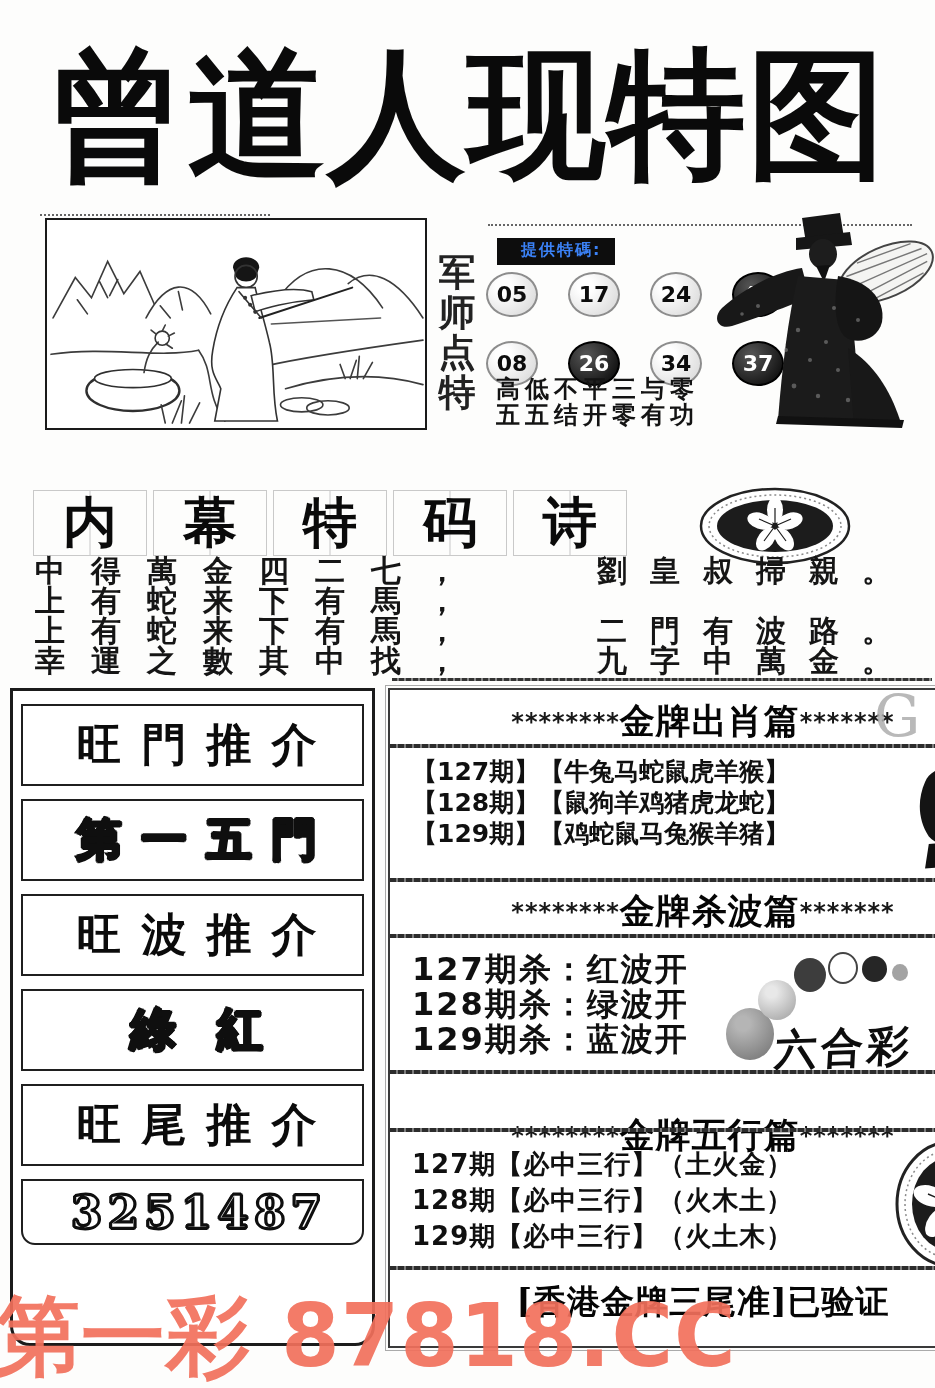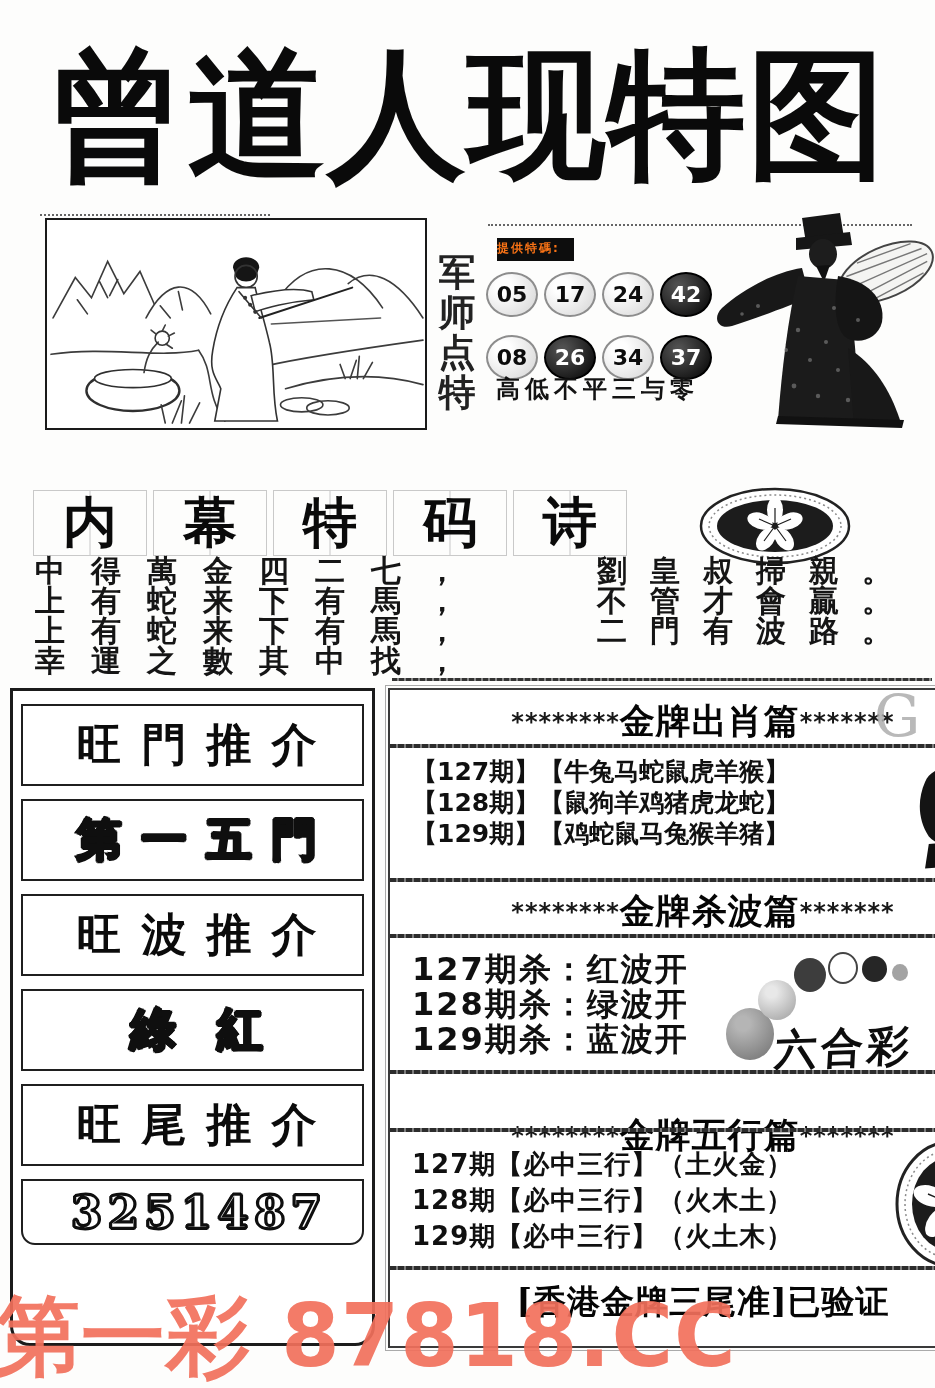--- a/index.html
+++ b/index.html
@@ -16,25 +16,25 @@
 
   
   .pic-box{position:absolute;top:218px;left:45px;width:378px;height:208px;border:2px solid #1a1a1a;background:#fff;}
   .pic-box svg{width:100%;height:100%;}
 
   
   .advisor-col{position:absolute;top:252px;left:434px;width:46px;text-align:center;}
   .advisor-col .vchar{font-family:"DejaVu Serif",serif;font-size:37px;font-weight:700;line-height:40px;color:#222;}
 
   
-  .provide-label{position:absolute;top:238px;left:497px;background:#0d0d0d;color:#f97316;
-    font-weight:900;font-size:12px;padding:2px 14px 4px 0;letter-spacing:2px;}
-
-  
-  .balls{position:absolute;top:272px;left:486px;display:grid;grid-template-columns:repeat(4,58px);row-gap:18px;}
+  .provide-label{position:absolute;top:238px;left:497px;background:#0d0d0d;color:#3b82f6;
+    font-weight:900;font-size:16px;padding:2px 14px 4px 24px;letter-spacing:2px;}
+
+  
+  .balls{position:absolute;top:272px;left:486px;display:grid;grid-template-columns:repeat(4,58px);row-gap:18px;gap:24px;}
   .ball{width:48px;height:41px;border-radius:50%;display:flex;align-items:center;justify-content:center;
     font-weight:900;font-size:22px;color:#0c0c0c;background:#ececec;border:2px solid #8d8d8d;
     background-image:radial-gradient(circle at 32% 30%,rgba(255,255,255,.95) 18%,rgba(0,0,0,.10));}
   .ball.dark{background:#131313;color:#fff;border-color:#000;background-image:radial-gradient(circle at 35% 30%,rgba(120,120,120,.6) 8%,rgba(0,0,0,.9));}
 
   .slogan{position:absolute;top:376px;left:496px;font-weight:900;font-size:24px;letter-spacing:5px;line-height:26px;
     font-family:"DejaVu Serif",serif;color:#131313;}
 
   
   .statue{position:absolute;top:210px;left:698px;width:237px;height:228px;}
@@ -158,20 +158,21 @@
       <div class="ball">24</div>
       <div class="ball dark">42</div>
       <div class="ball">08</div>
       <div class="ball dark">26</div>
       <div class="ball">34</div>
       <div class="ball dark">37</div>
     </div>
 
   <div class="slogan">
     <div>高低不平三与零</div>
+    <div>五五结开零有功</div>
   </div>
 
   <div class="statue">
     <svg viewBox="0 0 237 228">
 
       <g transform="rotate(-24 188 62)">
         <ellipse cx="188" cy="62" rx="50" ry="25" fill="#f4f4f2" stroke="#444" stroke-width="2"></ellipse>
         <path d="M143,62 L233,62 M150,50 L230,55 M150,74 L230,69 M165,42 L222,46 M165,82 L222,78" stroke="#777" stroke-width="1.4"></path>
       </g>
 
@@ -231,28 +232,28 @@
       </g>
   </svg>
 
   <div class="poem-lines">
     <div class="prow">
       <span class="pL">中得萬金四二七，</span>
       <span class="pR">劉皇叔掃親。</span>
     </div>
     <div class="prow">
       <span class="pL">上有蛇来下有馬，</span>
-      <span class="pR">不管才會贏。</span>
     </div>
     <div class="prow">
       <span class="pL">上有蛇来下有馬，</span>
       <span class="pR">二門有波路。</span>
     </div>
     <div class="prow">
       <span class="pL">幸運之數其中找，</span>
+      <span class="pR">九字中萬金。</span>
     </div>
   </div>
   <div class="poem-divider"></div>
 
   <div class="lpanel">
     <div class="lbox">旺門推介</div>
     <div class="lbox outline">第一五門</div>
     <div class="lbox">旺波推介</div>
     <div class="lbox outline wide">綠紅</div>
     <div class="lbox">旺尾推介</div>

